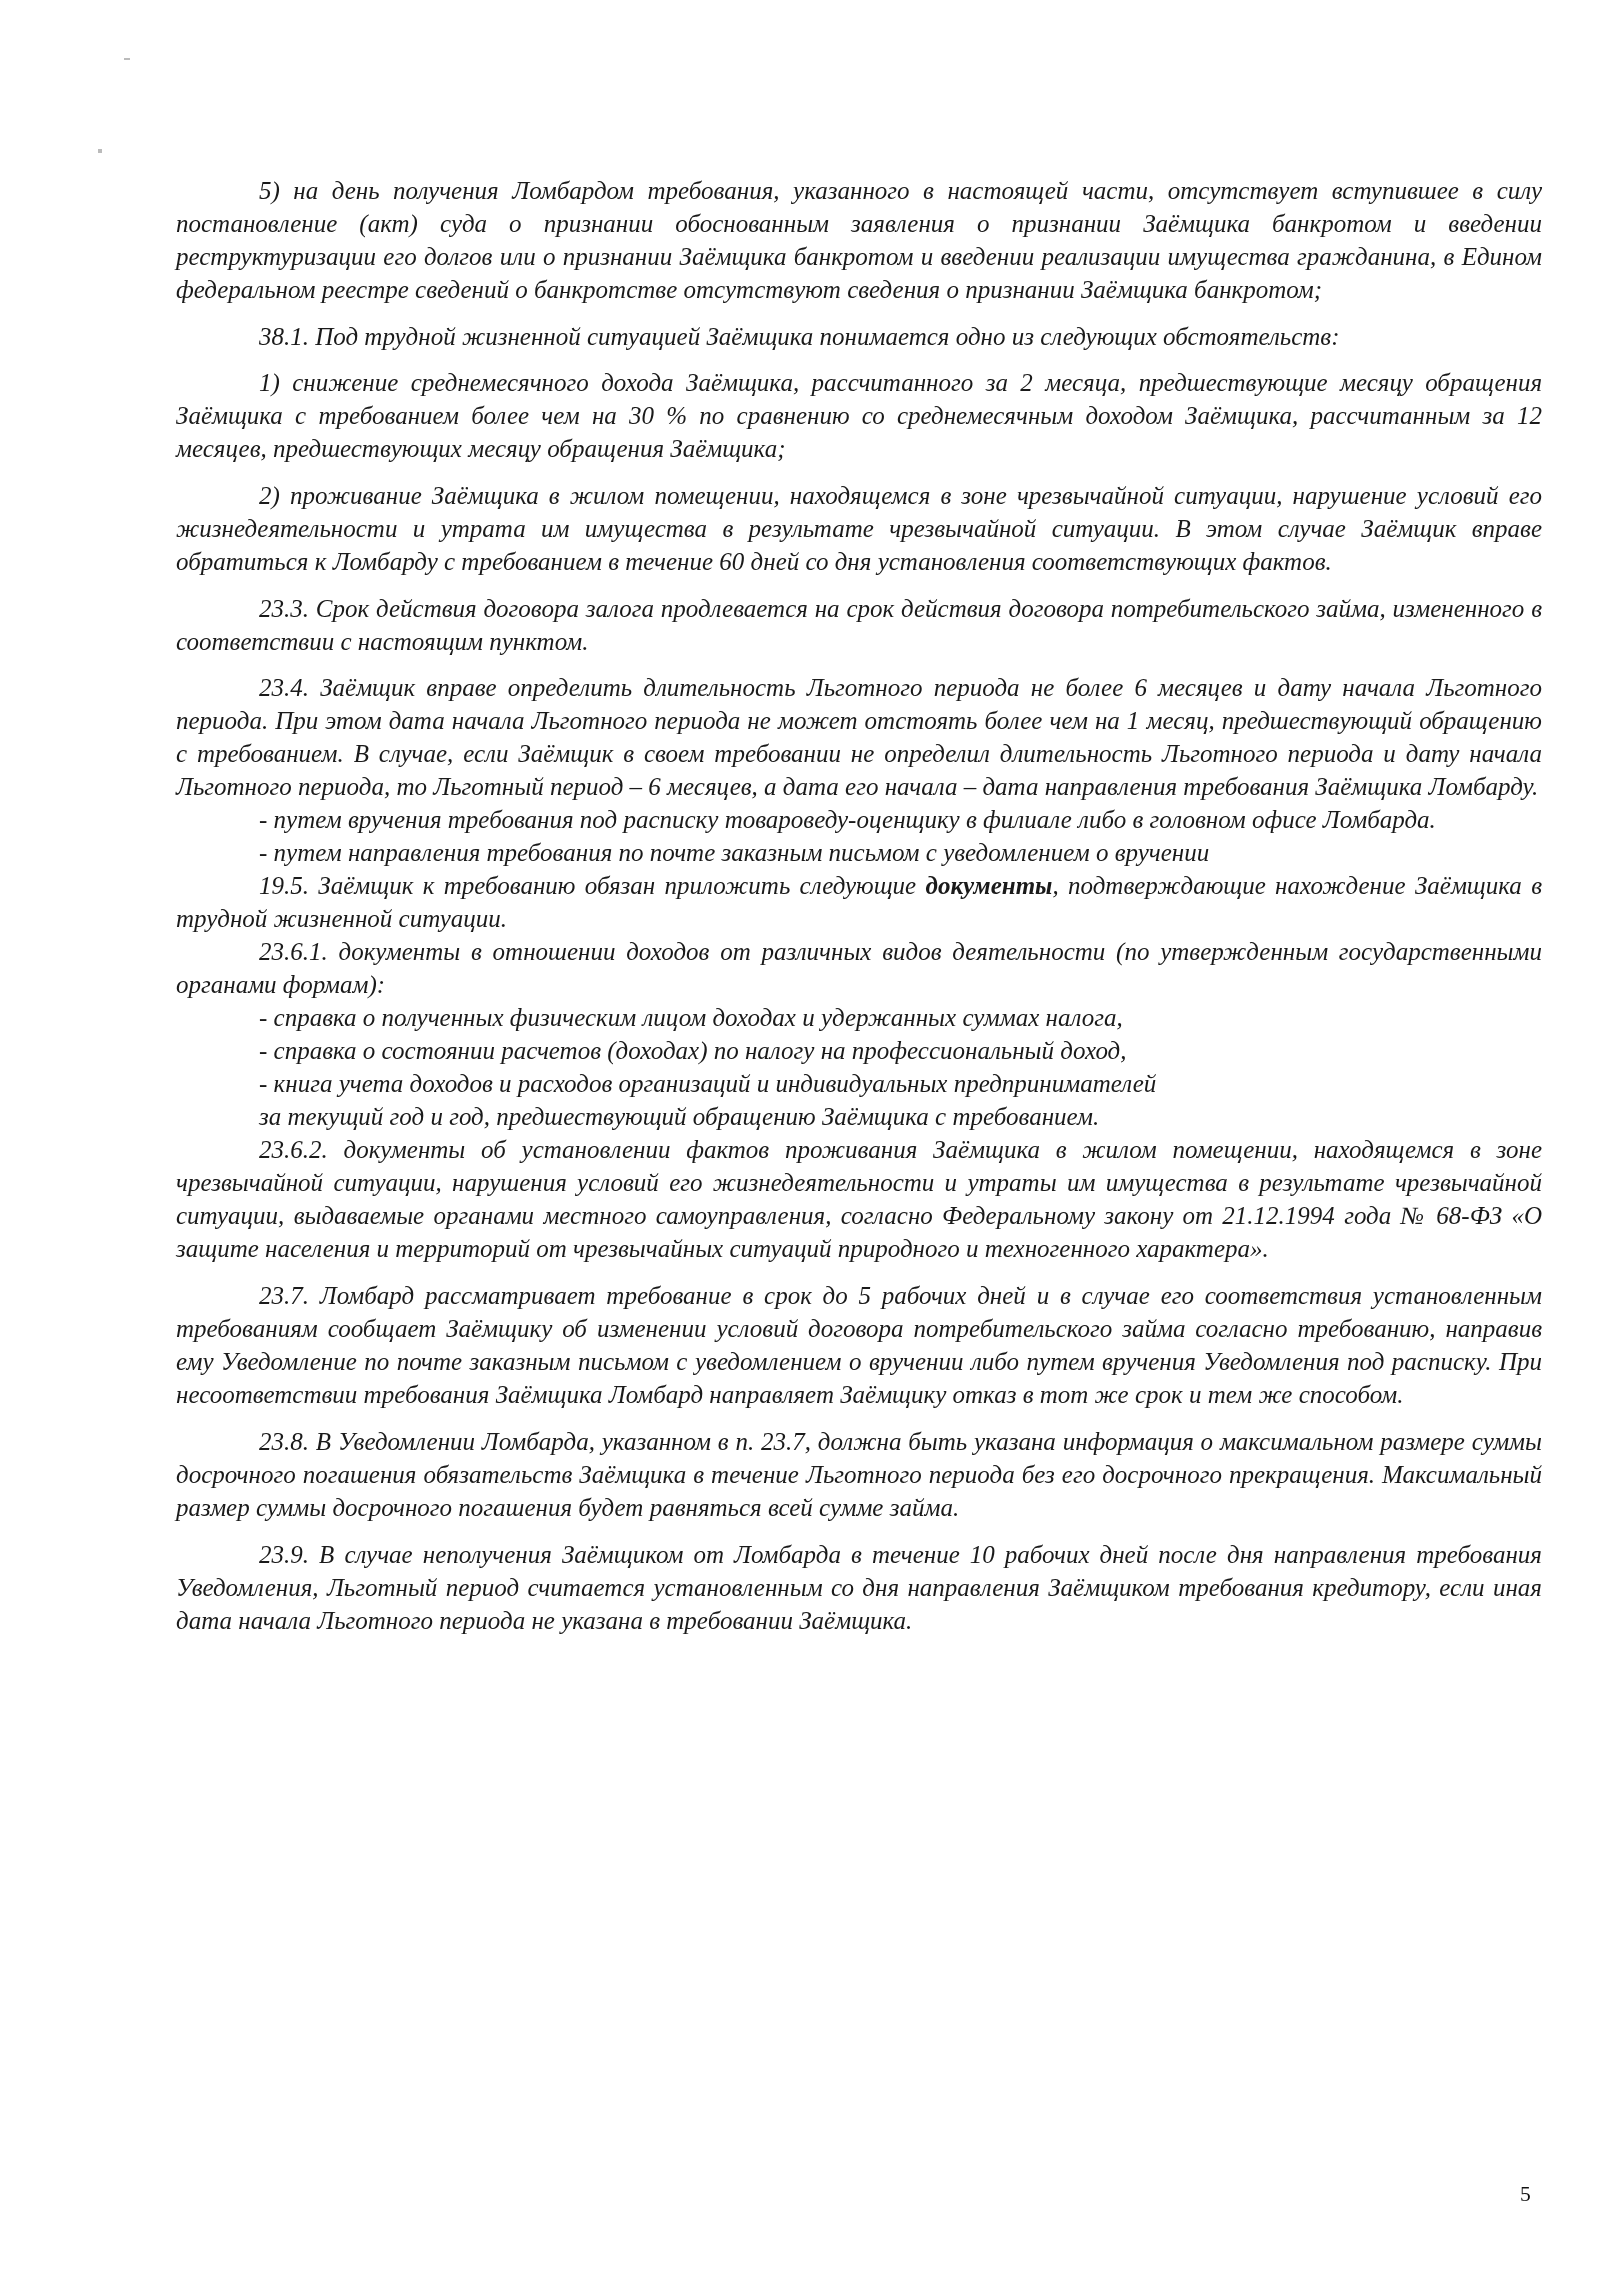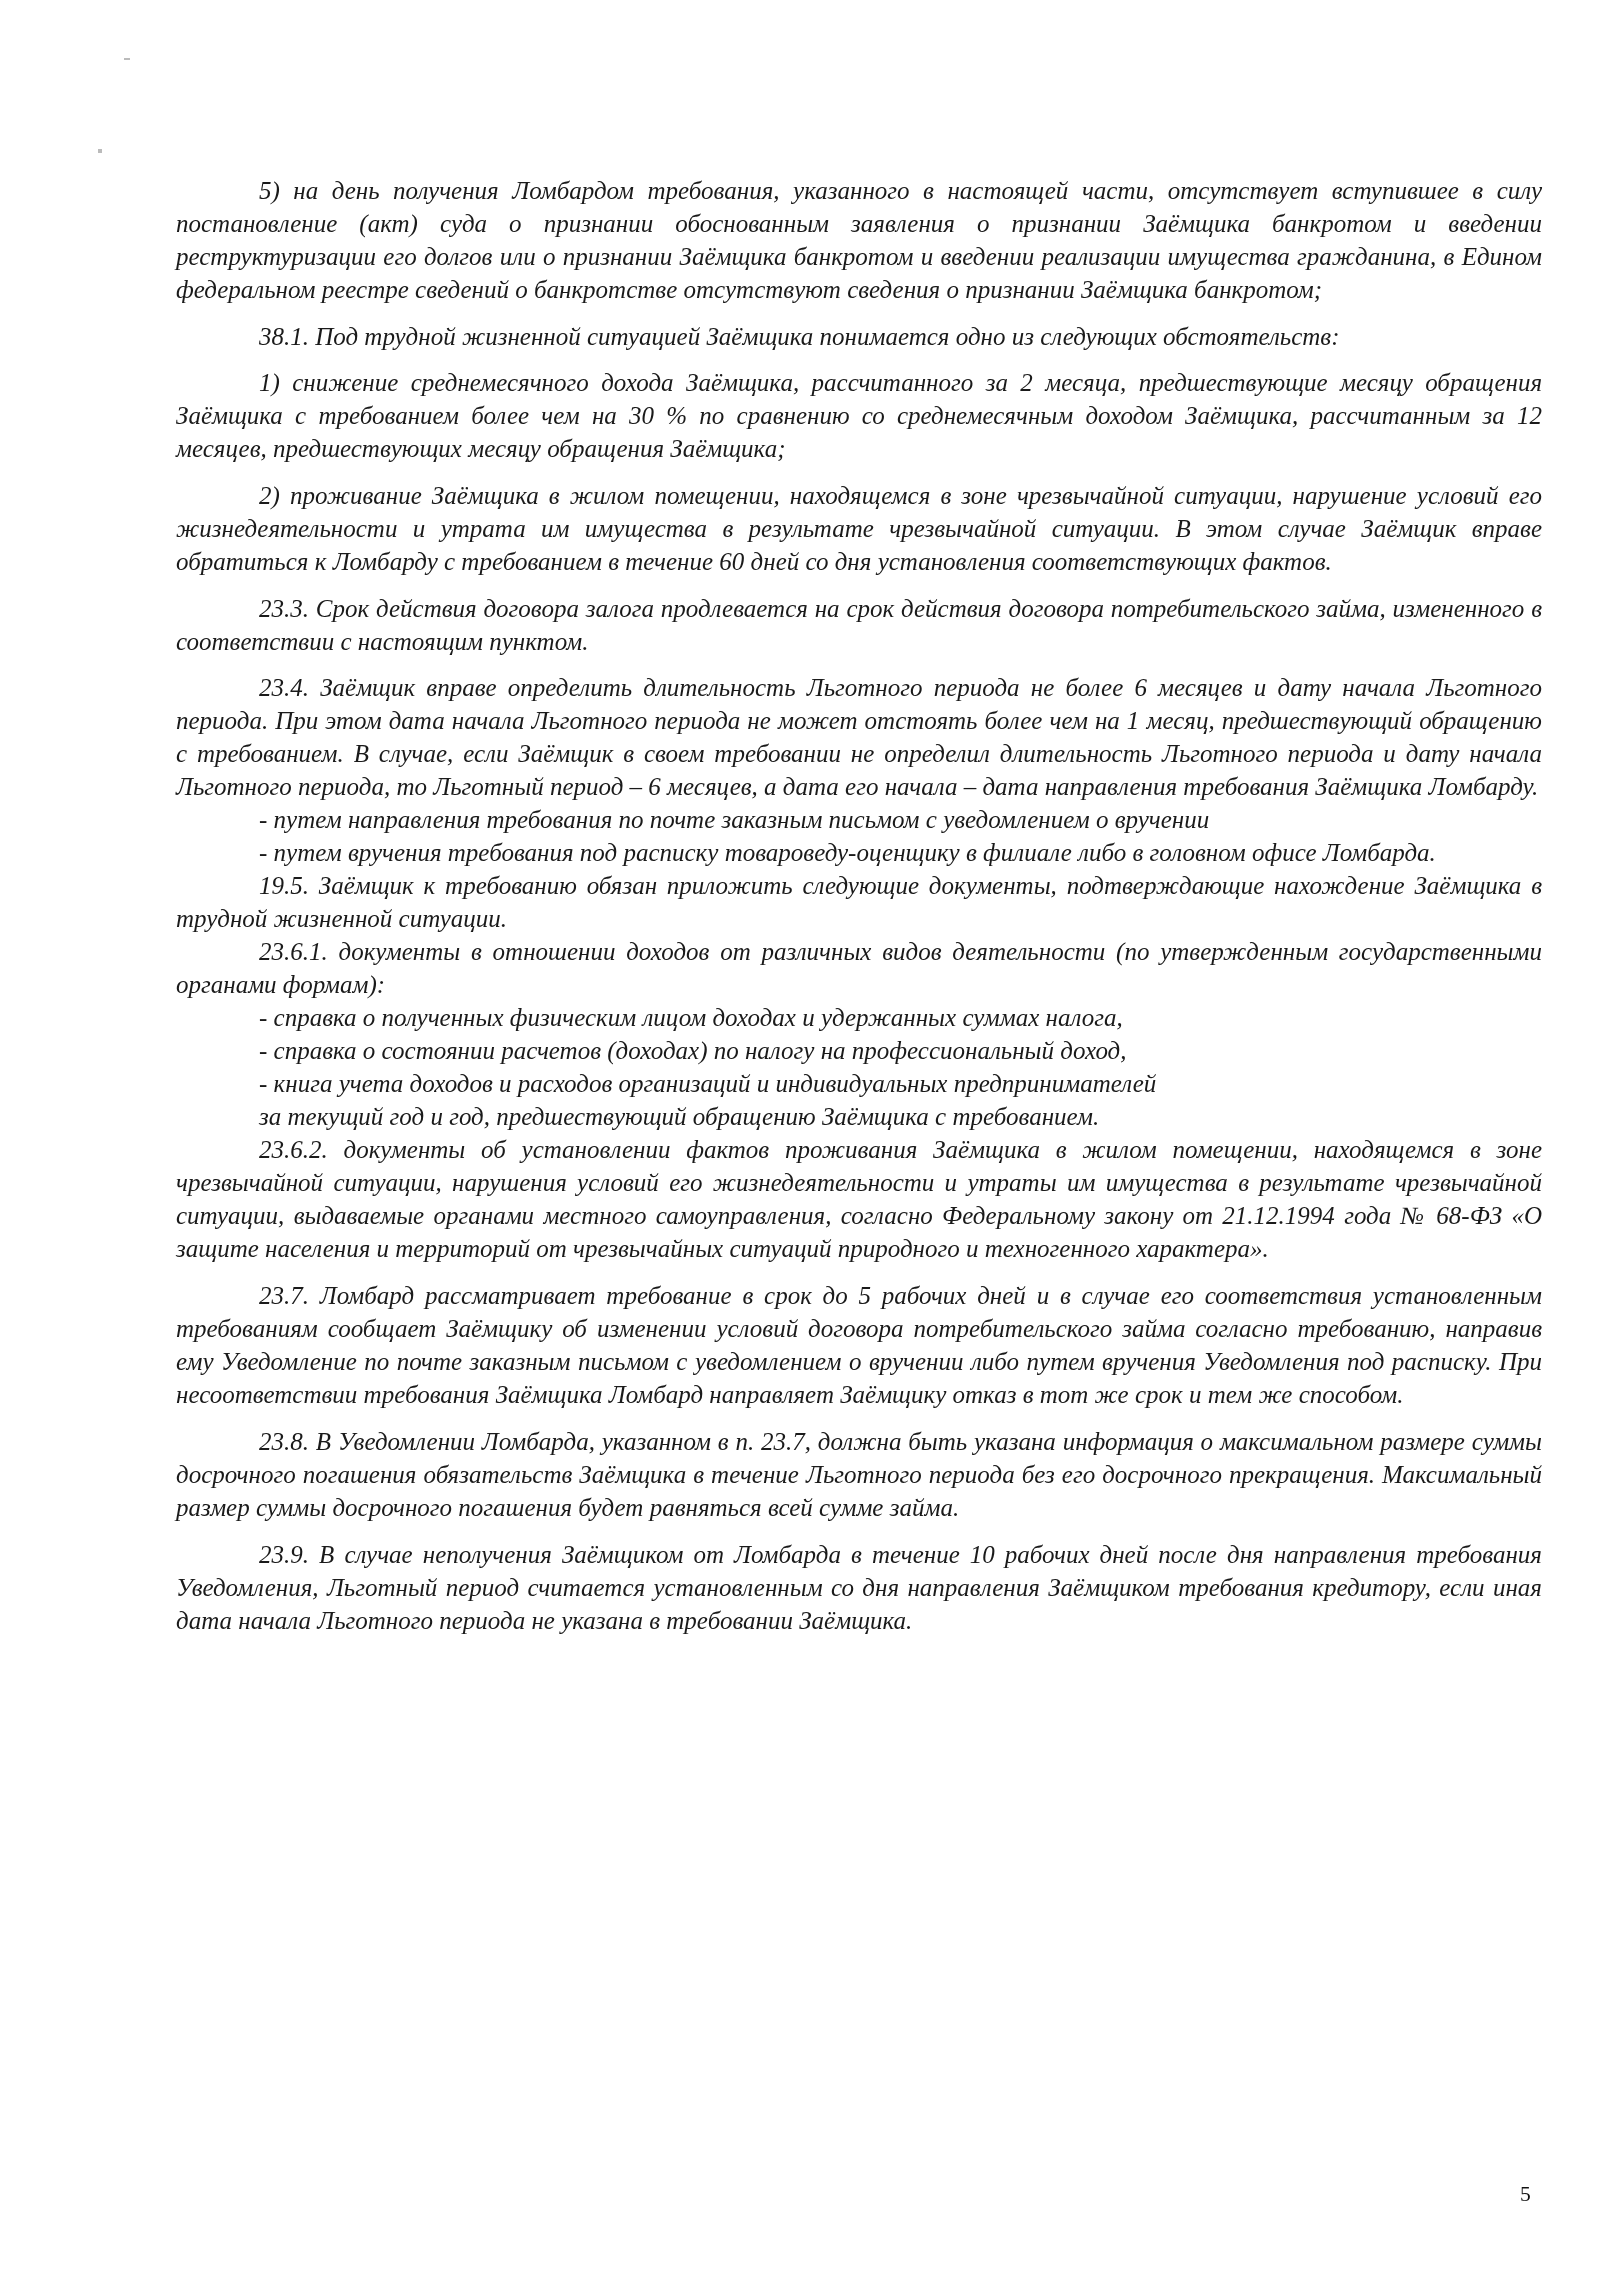--- a/index.html
+++ b/index.html
@@ -11,43 +11,43 @@
     position: absolute; left: 176px; top: 174px; width: 1366px;
     font-family: "Liberation Serif", "DejaVu Serif", serif;
     font-style: italic;
     font-size: 25px;
     line-height: 33px;
     color: #1a1a1a;
     text-align: justify;
   }
   .content p { margin: 0; text-indent: 83px; }
   .gap { margin-top: 13.7px !important; }
-  b { font-weight: normal; }
+  b { font-weight: bold; }
   .page-number {
     position: absolute; left: 1520px; top: 2182px;
     font-family: "Liberation Serif", serif; font-size: 21.6px; color: #111;
   }
   .speck { position: absolute; background: #bbb; }
 </style>
 </head>
 <body>
 
 <div class="page">
   <div class="speck" style="left:124px;top:58px;width:5.9px;height:2px;"></div>
   <div class="speck" style="left:98px;top:149px;width:3.9px;height:3.9px;"></div>
 
   <div class="content">
     <p>5) на день получения Ломбардом требования, указанного в настоящей части, отсутствует вступившее в силу постановление (акт) суда о признании обоснованным заявления о признании Заёмщика банкротом и введении реструктуризации его долгов или о признании Заёмщика банкротом и введении реализации имущества гражданина, в Едином федеральном реестре сведений о банкротстве отсутствуют сведения о признании Заёмщика банкротом;</p>
     <p class="gap">38.1. Под трудной жизненной ситуацией Заёмщика понимается одно из следующих обстоятельств:</p>
     <p class="gap">1) снижение среднемесячного дохода Заёмщика, рассчитанного за 2 месяца, предшествующие месяцу обращения Заёмщика с требованием более чем на 30 % по сравнению со среднемесячным доходом Заёмщика, рассчитанным за 12 месяцев, предшествующих месяцу обращения Заёмщика;</p>
     <p class="gap">2) проживание Заёмщика в жилом помещении, находящемся в зоне чрезвычайной ситуации, нарушение условий его жизнедеятельности и утрата им имущества в результате чрезвычайной ситуации. В этом случае Заёмщик вправе обратиться к Ломбарду с требованием в течение 60 дней со дня установления соответствующих фактов.</p>
     <p class="gap">23.3. Срок действия договора залога продлевается на срок действия договора потребительского займа, измененного в соответствии с настоящим пунктом.</p>
     <p class="gap">23.4. Заёмщик вправе определить длительность Льготного периода не более 6 месяцев и дату начала Льготного периода. При этом дата начала Льготного периода не может отстоять более чем на 1 месяц, предшествующий обращению с требованием. В случае, если Заёмщик в своем требовании не определил длительность Льготного периода и дату начала Льготного периода, то Льготный период – 6 месяцев, а дата его начала – дата направления требования Заёмщика Ломбарду.</p>
+    <p>- путем вручения требования под расписку товароведу-оценщику в филиале либо в головном офисе Ломбарда.</p>
     <p>- путем направления требования по почте заказным письмом с уведомлением о вручении</p>
-    <p>- путем вручения требования под расписку товароведу-оценщику в филиале либо в головном офисе Ломбарда.</p>
     <p><span>19.5. Заёмщик к требованию обязан приложить следующие </span><b>документы</b><span>, подтверждающие нахождение Заёмщика в трудной жизненной ситуации.</span></p>
     <p>23.6.1. документы в отношении доходов от различных видов деятельности (по утвержденным государственными органами формам):</p>
     <p>- справка о полученных физическим лицом доходах и удержанных суммах налога,</p>
     <p>- справка о состоянии расчетов (доходах) по налогу на профессиональный доход,</p>
     <p>- книга учета доходов и расходов организаций и индивидуальных предпринимателей</p>
     <p>за текущий год и год, предшествующий обращению Заёмщика с требованием.</p>
     <p>23.6.2. документы об установлении фактов проживания Заёмщика в жилом помещении, находящемся в зоне чрезвычайной ситуации, нарушения условий его жизнедеятельности и утраты им имущества в результате чрезвычайной ситуации, выдаваемые органами местного самоуправления, согласно Федеральному закону от 21.12.1994 года № 68-ФЗ «О защите населения и территорий от чрезвычайных ситуаций природного и техногенного характера».</p>
     <p class="gap">23.7. Ломбард рассматривает требование в срок до 5 рабочих дней и в случае его соответствия установленным требованиям сообщает Заёмщику об изменении условий договора потребительского займа согласно требованию, направив ему Уведомление по почте заказным письмом с уведомлением о вручении либо путем вручения Уведомления под расписку. При несоответствии требования Заёмщика Ломбард направляет Заёмщику отказ в тот же срок и тем же способом.</p>
     <p class="gap">23.8. В Уведомлении Ломбарда, указанном в п. 23.7, должна быть указана информация о максимальном размере суммы досрочного погашения обязательств Заёмщика в течение Льготного периода без его досрочного прекращения. Максимальный размер суммы досрочного погашения будет равняться всей сумме займа.</p>
     <p class="gap">23.9. В случае неполучения Заёмщиком от Ломбарда в течение 10 рабочих дней после дня направления требования Уведомления, Льготный период считается установленным со дня направления Заёмщиком требования кредитору, если иная дата начала Льготного периода не указана в требовании Заёмщика.</p>

